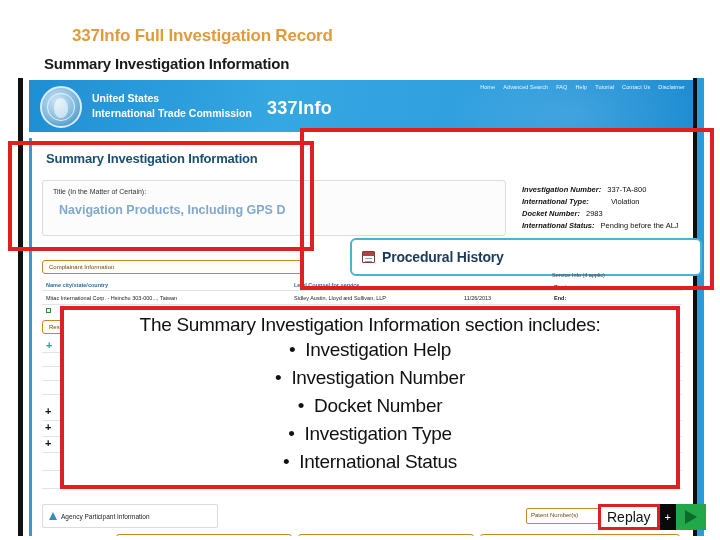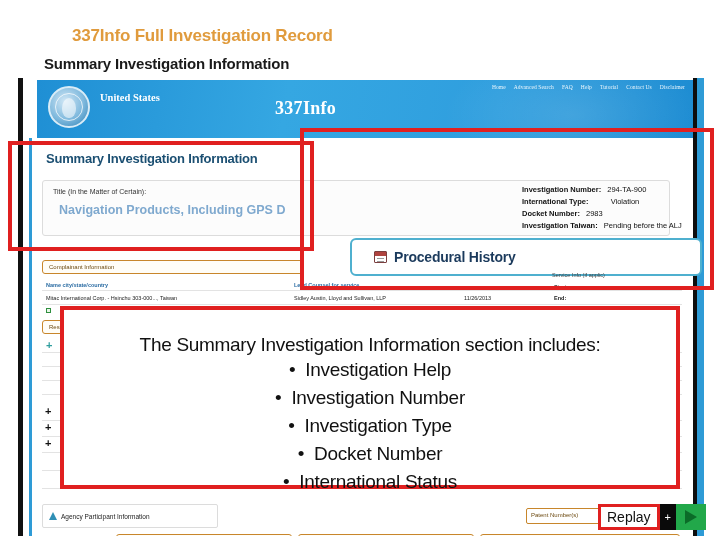--- a/index.html
+++ b/index.html
@@ -38,24 +38,23 @@
     position: absolute; right: 0; top: 0; width: 7px; height: 100%;
     background: #2e9bd6;
   }
   .rail-right-dark {
     position:absolute; right:7px; top:0; width:4px; height:100%;
     background:#0d0d0d;
   }
 
   
   .banner {
-    position: absolute; left: 14px; top: 2px; right: 11px; height: 58px;
+    position: absolute; left: 6px; top: 2px; right: 11px; height: 52px;
     background: linear-gradient(100deg,#1f8fd4 0%, #35a7e2 38%, #2f9ede 70%, #1d8cd2 100%);
     overflow: hidden;
-    font-family: Liberation Serif, serif;
   }
   .banner::after{
     content:""; position:absolute; right:-10px; top:-30px;
     width:260px; height:130px; border-radius:50%;
     background: radial-gradient(ellipse at center, rgba(255,255,255,.12), rgba(255,255,255,0) 70%);
   }
   .seal {
     position: absolute; left: 11px; top: 6px; width: 42px; height: 42px;
     border-radius: 50%;
     background: radial-gradient(circle at 40% 35%, #cfe6f5 0%, #7fb9dd 55%, #2b7fb5 100%);
@@ -98,26 +97,26 @@
   .panel {
     position:absolute; border:1px solid #dcdcdc; background:#fcfcfc; border-radius:3px;
   }
   .lbl-small { font-size:7px; color:#333; }
   .title-val {
     font-size:12.5px; font-weight:bold; color:#7fa9cf; white-space:nowrap;
   }
 
   
   .meta { position:absolute; font-size:7.5px; color:#111; line-height:1.62; }
-  .meta b { font-weight:bold; }
+  .meta b { font-weight:bold;font-style:italic; }
 
   
   .proc-box {
     position:absolute; border:2px solid #4fb0cf; border-radius:6px; background:#fff;
-    display:flex; align-items:center; gap:7px; padding-left:22px;
+    display:flex; align-items:center; gap:7px; padding-left:10px;
   }
   .proc-label { font-size:14px; font-weight:bold; color:#1b3a5c; letter-spacing:-.2px; }
   .cal-icon {
     width:13px; height:12px; border:1px solid #7b3f3f; border-radius:1px;
     background:#fff; position:relative; flex:none;
   }
   .cal-icon::before{
     content:""; position:absolute; left:0; top:0; right:0; height:4px; background:#b0433f;
   }
   .cal-icon::after{
@@ -163,21 +162,21 @@
 
   
   .redbox {
     position:absolute; border:4px solid #E02020; background:transparent;
   }
 
   .callout {
     position:absolute; left:60px; top:306px; width:620px; height:183px;
     border:4px solid #E02020; background:#ffffff;
     display:flex; flex-direction:column; align-items:center;
-    justify-content:flex-start; padding-top:24px;
+    justify-content:flex-start; padding-top:4px;
   }
   .callout .lead {
     font-size:19px; color:#111; letter-spacing:-.3px; white-space:nowrap;
   }
   .callout ul { list-style:none; }
   .callout li {
     font-size:19px; color:#111; text-align:center; letter-spacing:-.3px;
     line-height:1.47; white-space:nowrap;
   }
   .callout li::before { content:"\2022\00a0\00a0"; }
@@ -213,56 +212,57 @@
 
   <div class="shot">
     <div class="shot-inner">
 
       <div class="rail-right-dark"></div>
       <div class="rail-right"></div>
 
       <div class="banner">
         <div class="seal"></div>
         <div class="agency-l1">United States</div>
+        <div class="agency-l2">International Trade Commission</div>
         <div class="brand-337">337Info</div>
         <div class="topnav">
           <a>Home</a>
           <a>Advanced Search</a>
           <a>FAQ</a>
           <a>Help</a>
           <a>Tutorial</a>
           <a>Contact Us</a>
           <a>Disclaimer</a>
         </div>
       </div>
 
       <div class="page-body">
 
         <div class="sec-head" style="left:14px; top:13px;">Summary Investigation Information</div>
 
-        <div class="panel" style="left:10px; top:42px; width:628px; height:56px;padding-left:21px;">
+        <div class="panel" style="left:10px; top:42px; width:464px; height:56px;padding-left:21px;">
           <div class="lbl-small" style="position:absolute; left:10px; top:7px;">Title (In the Matter of Certain):</div>
           <div class="title-val" style="position:absolute; left:16px; top:22px;">Navigation Products, Including GPS D</div>
         </div>
 
         <div class="meta" style="left:490px; top:46px;">
           <div>
             <b>Investigation Number:</b>
-            <span style="margin-left:4px;">294-TA-900</span>
+            <span style="margin-left:4px;">337-TA-800</span>
           </div>
           <div>
             <b>International Type:</b>
             <span style="margin-left:20px;">Violation</span>
           </div>
           <div>
             <b>Docket Number:</b>
             <span style="margin-left:4px;">2983</span>
           </div>
           <div>
-            <b>Investigation Taiwan:</b>
+            <b>International Status:</b>
             <span style="margin-left:4px;">Pending before the ALJ</span>
           </div>
         </div>
 
         <div class="proc-box" style="left:318px; top:100px; width:352px; height:38px;">
           <span class="cal-icon"></span>
           <span class="proc-label">Procedural History</span>
         </div>
 
         <div class="tbl-cap" style="left:10px; top:122px; width:262px;">Complainant Information</div>
@@ -325,22 +325,22 @@
 
   <div class="redbox" style="left:8px; top:141px; width:306px; height:110px;"></div>
 
   <div class="redbox" style="left:300px; top:128px; width:414px; height:162px;"></div>
 
   <div class="callout">
     <div class="lead">The Summary Investigation Information section includes:</div>
     <ul>
       <li>Investigation Help</li>
       <li>Investigation Number</li>
+      <li>Docket Number</li>
       <li>Investigation Type</li>
-      <li>Docket Number</li>
       <li>International Status</li>
     </ul>
   </div>
 
   <div class="replay-wrap">
     <div class="replay-btn">Replay</div>
     <div class="plus-btn">+</div>
     <div class="play-btn">
       <span class="play-tri"></span>
     </div>

